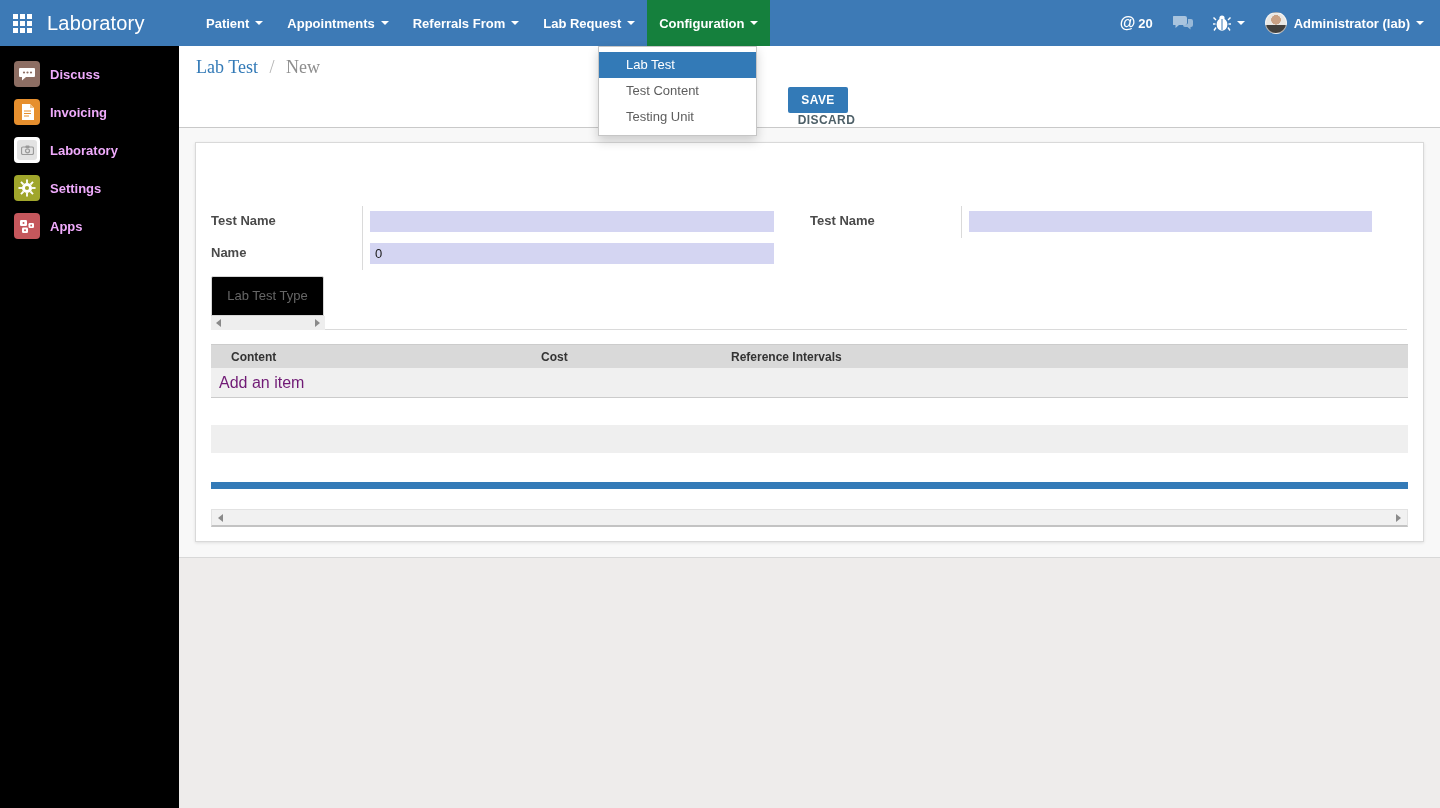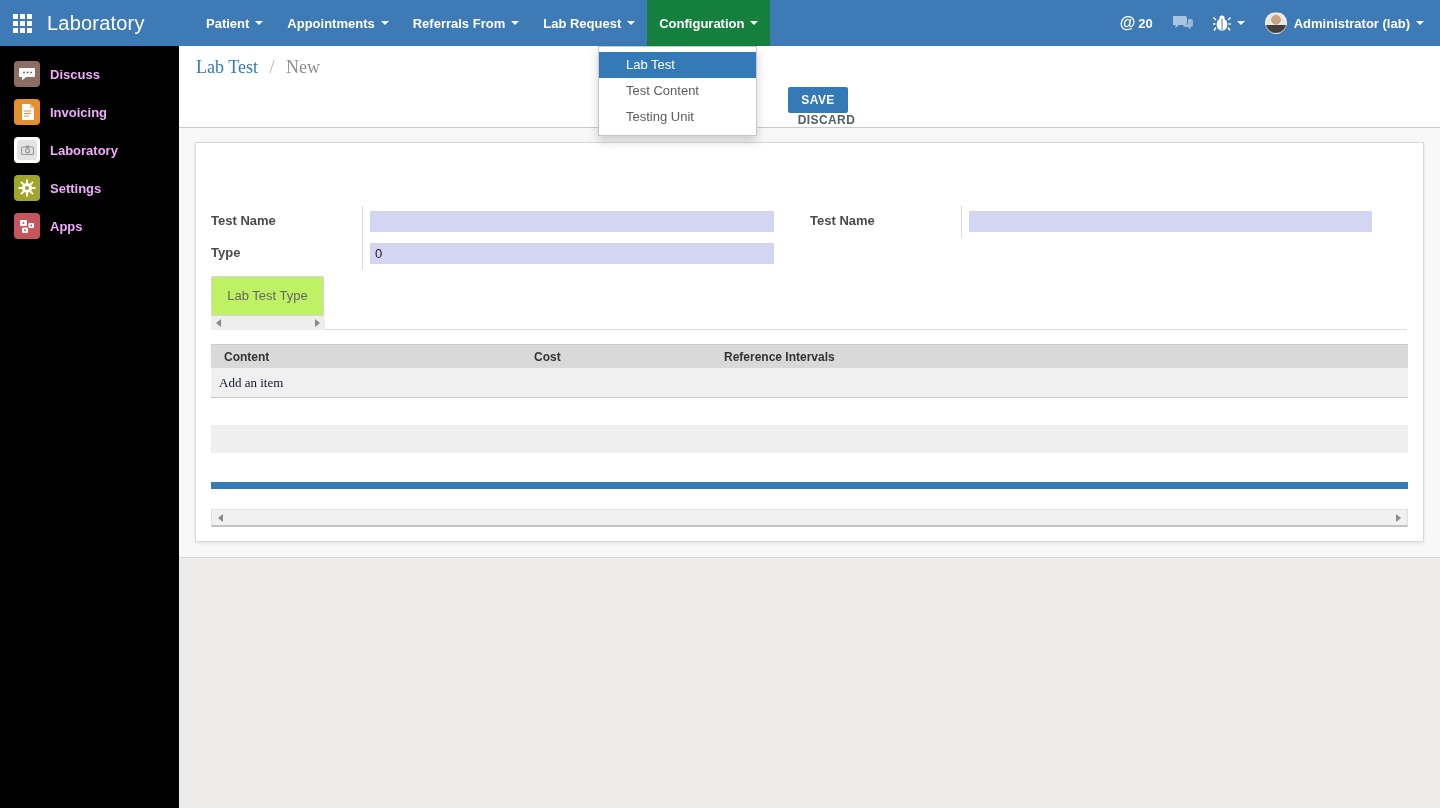--- a/index.html
+++ b/index.html
@@ -108,43 +108,43 @@
   .finput {
     margin-left:7px; margin-top:5px; height:21px; width:404px;
     background:#d4d5f2; border:none; outline:none;
     font-family:"Liberation Sans",sans-serif; font-size:13px; color:#1a1a1a; padding:0 5px;
   }
   .group-right .finput { width:405px; }
 
   
   .notebook-tab {
     position:absolute; left:15px; top:133px; width:113px; height:40px;
-    background:#bef264; border:1px solid #d6d6d6; border-radius:2px 2px 0 0;
+    background:#000000; border:1px solid #d6d6d6; border-radius:2px 2px 0 0;
     text-align:center; line-height:38px; font-size:13px; color:#666; cursor:pointer; z-index:3;
   }
   .tab-underline { position:absolute; left:15px; right:16px; top:186px; height:1px; background:#dadada; z-index:1; }
   .mini-scrollbar {
     position:absolute; left:15px; top:173px; width:114px; height:14px;
     background:#eeeeee; display:flex; justify-content:space-between; align-items:center;
     padding:0 5px; z-index:2; cursor:pointer;
   }
   .arr { display:inline-block; width:0; height:0; }
   .arr-left  { border-top:4px solid transparent; border-bottom:4px solid transparent; border-right:5px solid #8a8a8a; }
   .arr-right { border-top:4px solid transparent; border-bottom:4px solid transparent; border-left:5px solid #8a8a8a; }
 
   
   .o2m { position:absolute; left:15px; top:201px; width:1197px; }
   .thead { display:flex; height:24px; background:#d9d9d9; border-top:1px solid #cccccc; align-items:center; }
-  .th { font-size:12px; font-weight:bold; color:#333; padding-left:13px; }
+  .th { font-size:12px; font-weight:bold; color:#333; padding-left:20px; }
   .th-content { width:310px; } .th-unit { width:190px; } .th-ref { flex:1; }
   .add-row {
     height:30px; background:#f0f0f0; border-bottom:1px solid #cbcbcb;
     display:flex; align-items:center; padding-left:8px;
   }
-  .add-link { font-size:13px; color:#0f172a; cursor:pointer;font-family:Liberation Serif, serif; }
+  .add-link { font-size:16px; color:#701a75; cursor:pointer; }
 
   .gray-bar { position:absolute; left:15px; top:282px; width:1197px; height:28px; background:#efefef; }
   .blue-bar { position:absolute; left:15px; top:339px; width:1197px; height:7px; background:#337ab7; }
   .h-scrollbar {
     position:absolute; left:15px; top:366px; width:1197px; height:18px;
     background:#f1f1f1; border:1px solid #e2e2e2; border-bottom:2px solid #c3c3c3;
     display:flex; justify-content:space-between; align-items:center; padding:0 6px; cursor:pointer;
   }
 
   .bottom-area { height:250px; background:#eeeceb; }
@@ -328,21 +328,21 @@
 
   <div class="form-wrap">
     <div class="sheet">
 
       <div class="fgroup group-left">
         <div class="frow">
           <span class="flabel">Test Name</span>
           <input class="finput" type="text" value="" style="">
         </div>
         <div class="frow">
-          <span class="flabel">Type</span>
+          <span class="flabel">Name</span>
           <input class="finput" type="text" value="0" style="">
         </div>
       </div>
       <div class="fgroup group-right">
         <div class="frow">
           <span class="flabel">Test Name</span>
           <input class="finput" type="text" value="" style="">
         </div>
       </div>
 

